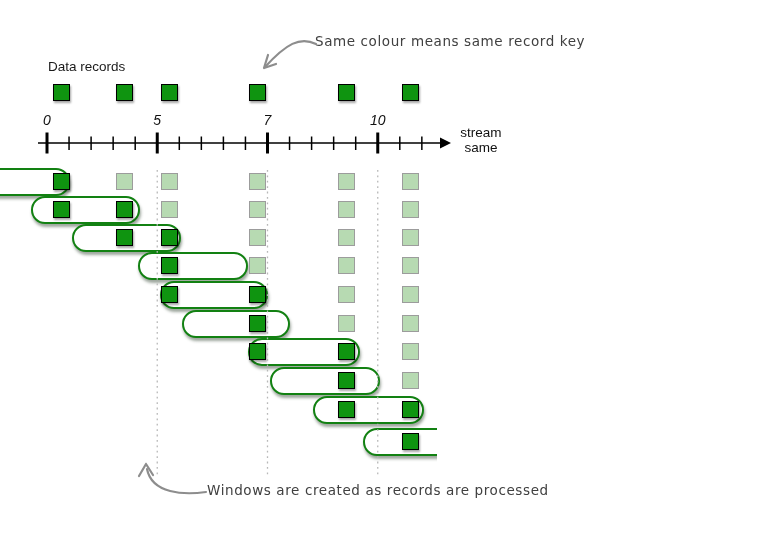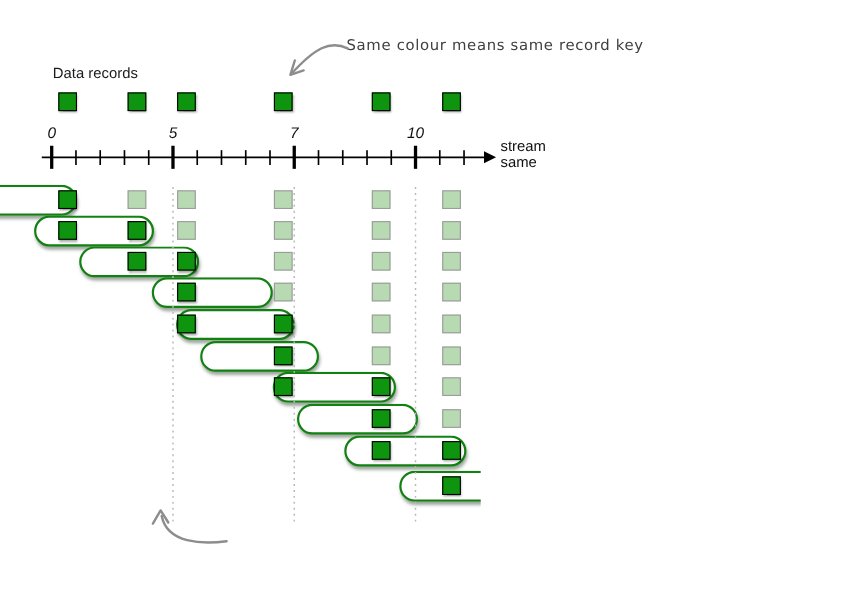--- a/index.html
+++ b/index.html
@@ -15,21 +15,21 @@
   .ann{
     position:absolute;color:#404040;font-size:13.5px;letter-spacing:0.6px;
     font-family:"DejaVu Sans",sans-serif;white-space:nowrap;
   }
   .tick-label{
     position:absolute;transform:translateX(-50%);font-size:14px;font-style:italic;
     color:#111;top:112px;
   }
   .stream-time{
     position:absolute;left:455px;top:125px;font-size:13.5px;color:#111;
-    text-align:left;line-height:15px;width:52px;
+    text-align:center;line-height:15px;width:52px;
   }
   #diagram-svg{position:absolute;left:0;top:0;z-index:40;pointer-events:none;}
   .row{position:absolute;left:0;height:37px;overflow:hidden;}
   .window{
     position:absolute;top:0;height:28px;box-sizing:border-box;background:#fff;
     border:2px solid #128112;border-radius:14px;
     box-shadow:1px 3px 3px rgba(40,60,40,0.45);
   }
   .square{position:absolute;width:15px;height:15px;border:1.5px solid #000;}
   .square.dark{background:#0f9410;border-color:#000;box-shadow:1px 2px 2px rgba(0,0,0,0.35);}
@@ -164,14 +164,15 @@
         <line x1="377.75" y1="170" x2="377.75" y2="477" stroke="#b8b8b8" stroke-width="1.3" stroke-dasharray="1.8,3.6"></line>
       </g>
     <g stroke="#8d8d8d" stroke-width="2.2" fill="none" stroke-linecap="round">
       <path d="M316,44 C300,36 286,44 265,67"></path>
       <path d="M264,68 L276,64 M264,68 L268,55"></path>
       <path d="M206,492 C184,495 152,494 147,469"></path>
       <path d="M146,464 L139,476 M146,464 L153,475"></path>
     </g>
   </svg>
 
+  <div class="ann" style="left:207px;top:482px;">Windows are created as records are processed</div>
 
 </div>
 
 </body></html>

